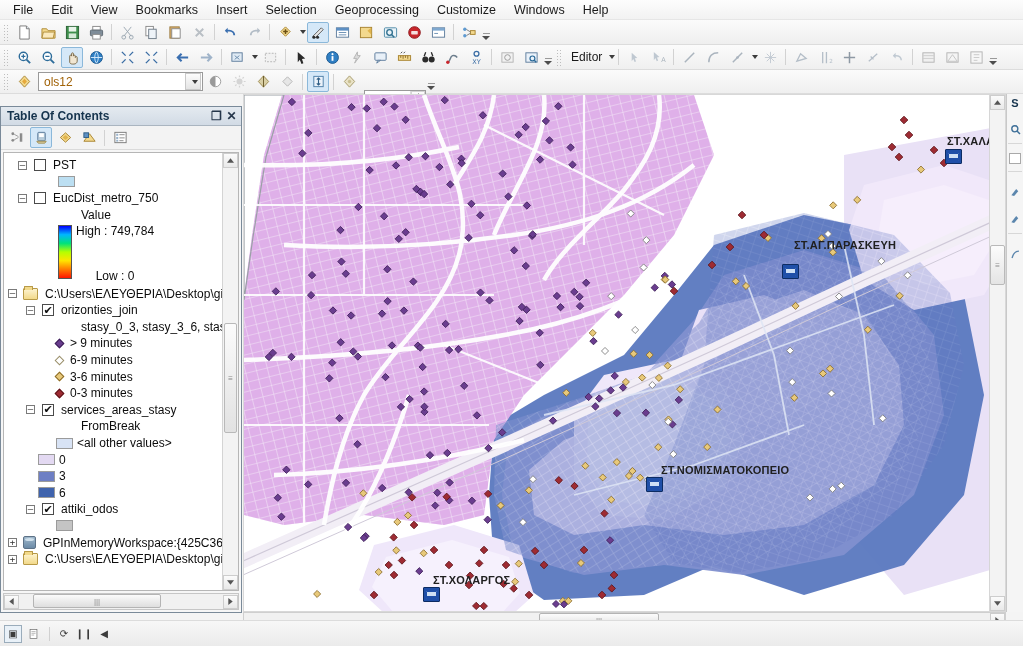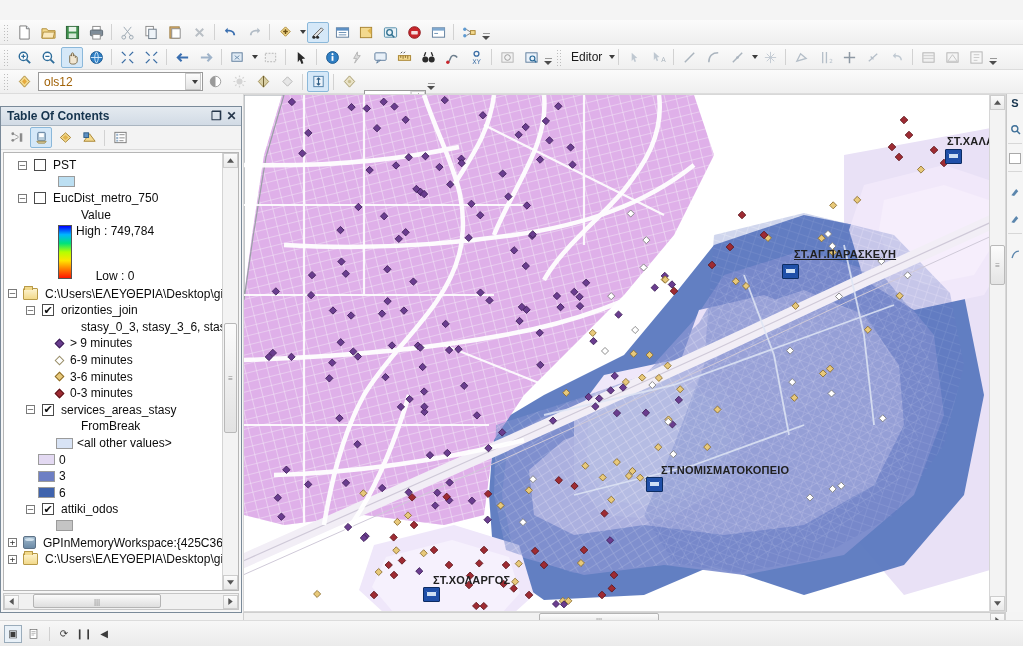--- a/index.html
+++ b/index.html
@@ -238,20 +238,32 @@
   .sb-btn.boxed{border:1px solid #9aacbb;background:#e9f1f8;}
   .sb-sep{width:1px;height:14px;background:#d0d0d0;margin:0 5px;}
   .sb-text{font-size:11px;color:#333;margin-left:8px;}
   svg.i{display:block;}
 </style>
 </head>
 <body>
 
 <div id="app">
 
+  <div class="menubar" id="menubar">
+      <div class="mi">File</div>
+      <div class="mi">Edit</div>
+      <div class="mi">View</div>
+      <div class="mi">Bookmarks</div>
+      <div class="mi">Insert</div>
+      <div class="mi">Selection</div>
+      <div class="mi">Geoprocessing</div>
+      <div class="mi">Customize</div>
+      <div class="mi">Windows</div>
+      <div class="mi">Help</div>
+    </div>
 
   <div class="tbar" id="tbar1">
     <div class="grip"></div>
 
     <div class="tb-btn">
       <svg class="i" width="15" height="15" viewBox="0 0 16 16">
           <path d="M3 1h7l3 3v11H3z" fill="#fff" stroke="#7a7a7a"></path>
           <path d="M10 1v3h3" fill="#dfe9f2" stroke="#7a7a7a"></path>
         </svg>
     </div>
@@ -1214,21 +1226,21 @@
             <rect x="132.17162433763576" y="474.5056416546021" width="5" height="5" fill="#e8c97a" stroke="#8a6b2a" stroke-width="0.8" transform="rotate(45 134.67162433763576 477.0056416546021)"></rect>
             <rect x="155.35938734801456" y="462.92383307624783" width="5.2" height="5.2" fill="#9e2b33" stroke="#5c1318" stroke-width="0.8" transform="rotate(45 157.95938734801456 465.52383307624785)"></rect>
             <rect x="150.87686811265388" y="424.41732349196326" width="5" height="5" fill="#e8c97a" stroke="#8a6b2a" stroke-width="0.8" transform="rotate(45 153.37686811265388 426.91732349196326)"></rect>
             <rect x="241.49380563725433" y="396.2916939584965" width="5.2" height="5.2" fill="#9e2b33" stroke="#5c1318" stroke-width="0.8" transform="rotate(45 244.09380563725432 398.89169395849655)"></rect>
           </g>
       </svg>
 
       <div id="maplabels">
           <div class="maplabel" style="left: 703px; top: 40px;">ΣΤ.ΧΑΛΑΝΔΡΙ</div>
           <div class="station-ico" style="left: 701px; top: 54px;"></div>
-          <div class="maplabel" style="left: 550px; top: 153px; text-decoration: underline;">ΣΤ.ΑΓ.ΠΑΡΑΣΚΕΥΗ</div>
+          <div class="maplabel" style="left: 550px; top: 144px;">ΣΤ.ΑΓ.ΠΑΡΑΣΚΕΥΗ</div>
           <div class="station-ico" style="left: 538px; top: 169px;"></div>
           <div class="maplabel" style="left: 417px; top: 369px;">ΣΤ.ΝΟΜΙΣΜΑΤΟΚΟΠΕΙΟ</div>
           <div class="station-ico" style="left: 402px; top: 382px;"></div>
           <div class="maplabel" style="left: 189px; top: 479px;">ΣΤ.ΧΟΛΑΡΓΟΣ</div>
           <div class="station-ico" style="left: 179px; top: 492px;"></div>
         </div>
 
       <div id="map-vsb">
         <div class="arr">
           <svg width="7" height="5" viewBox="0 0 8 5">

